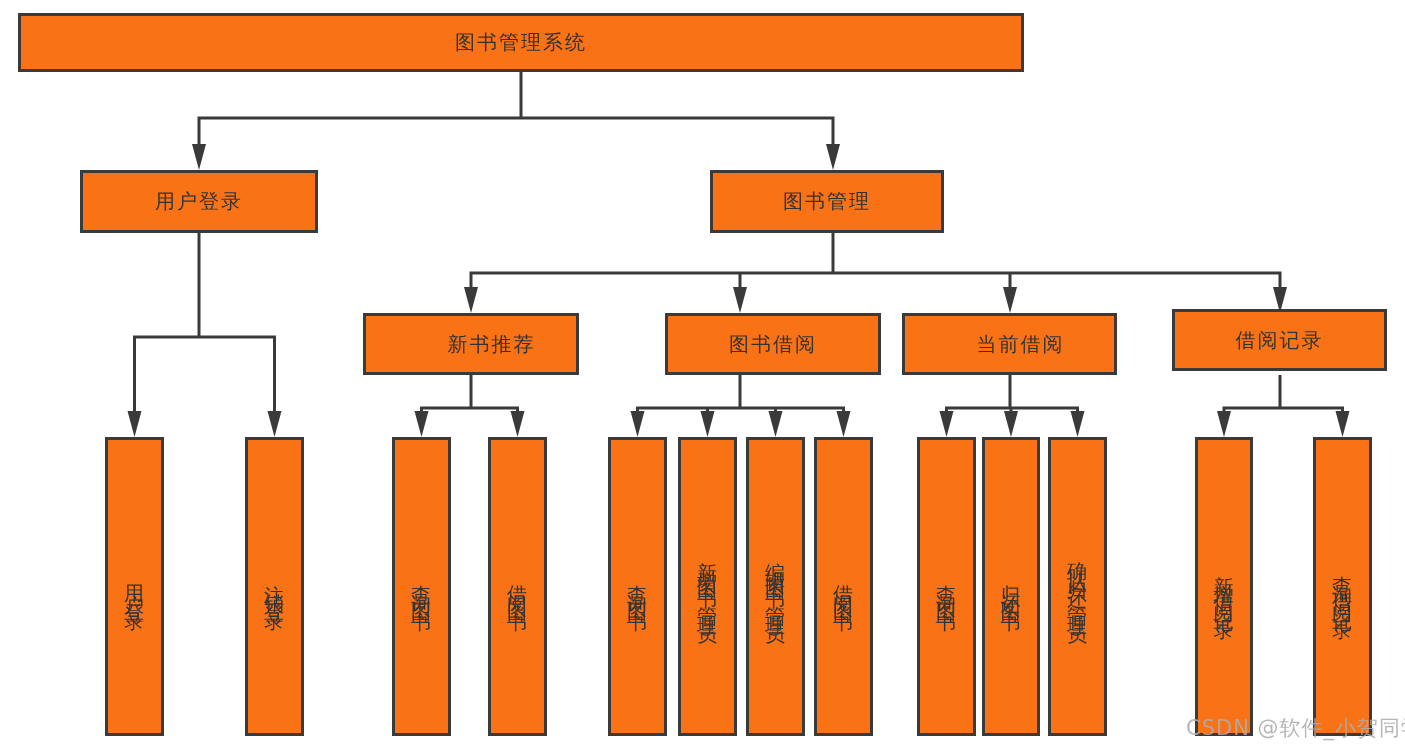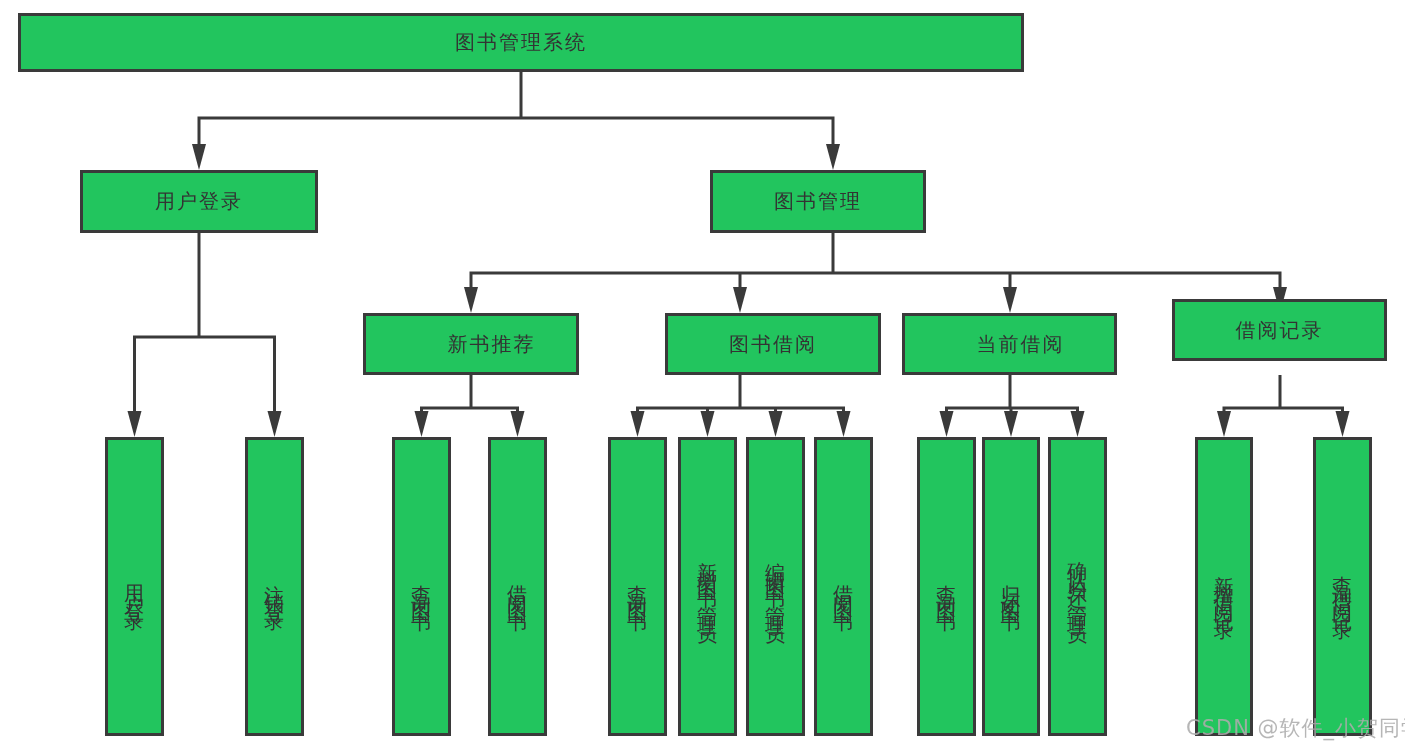--- a/index.html
+++ b/index.html
@@ -15,21 +15,21 @@
     background: #ffffff;
     overflow: hidden;
   }
   .connectors {
     position: absolute;
     left: 0; top: 0;
     width: 1405px; height: 747px;
   }
   .box {
     position: absolute;
-    background: #22c55e;
+    background: #f97316;
     border: 3px solid #3a3a3a;
     display: flex;
     align-items: center;
     justify-content: center;
     font-size: 20px;
     letter-spacing: 2px;
     color: #333333;
     white-space: nowrap;
     z-index: 2;
   }
@@ -121,34 +121,34 @@
     </g>
   </svg>
 
   <div class="box" style="left:18px; top:13px; width:1006px; height:59px;">
     <span>图书管理系统</span>
   </div>
 
   <div class="box" style="left:80px; top:170px; width:238px; height:63px;">
     <span>用户登录</span>
   </div>
-  <div class="box" style="left:710px; top:170px; width:216px; height:63px;justify-content:center;">
+  <div class="box" style="left:710px; top:170px; width:234px; height:63px;justify-content:center;">
     <span>图书管理</span>
   </div>
 
   <div class="box" style="left:363px; top:313px; width:216px; height:62px;padding-left:41px;">
     <span>新书推荐</span>
   </div>
   <div class="box" style="left:632px; top:313px; width:216px; height:62px;margin-left:33px;">
     <span>图书借阅</span>
   </div>
   <div class="box" style="left:902px; top:313px; width:215px; height:62px;padding-left:22px;">
     <span>当前借阅</span>
   </div>
-  <div class="box" style="left:1172px; top:299px; width:215px; height:62px;">
+  <div class="box" style="left:1172px; top:309px; width:215px; height:62px;">
     <span>借阅记录</span>
   </div>
 
   <div class="box vbox" style="left:105px; top:437px; width:59px; height:299px;">
     <span>用户登录</span>
   </div>
   <div class="box vbox" style="left:245px; top:437px; width:59px; height:299px;">
     <span>注销登录</span>
   </div>
 

